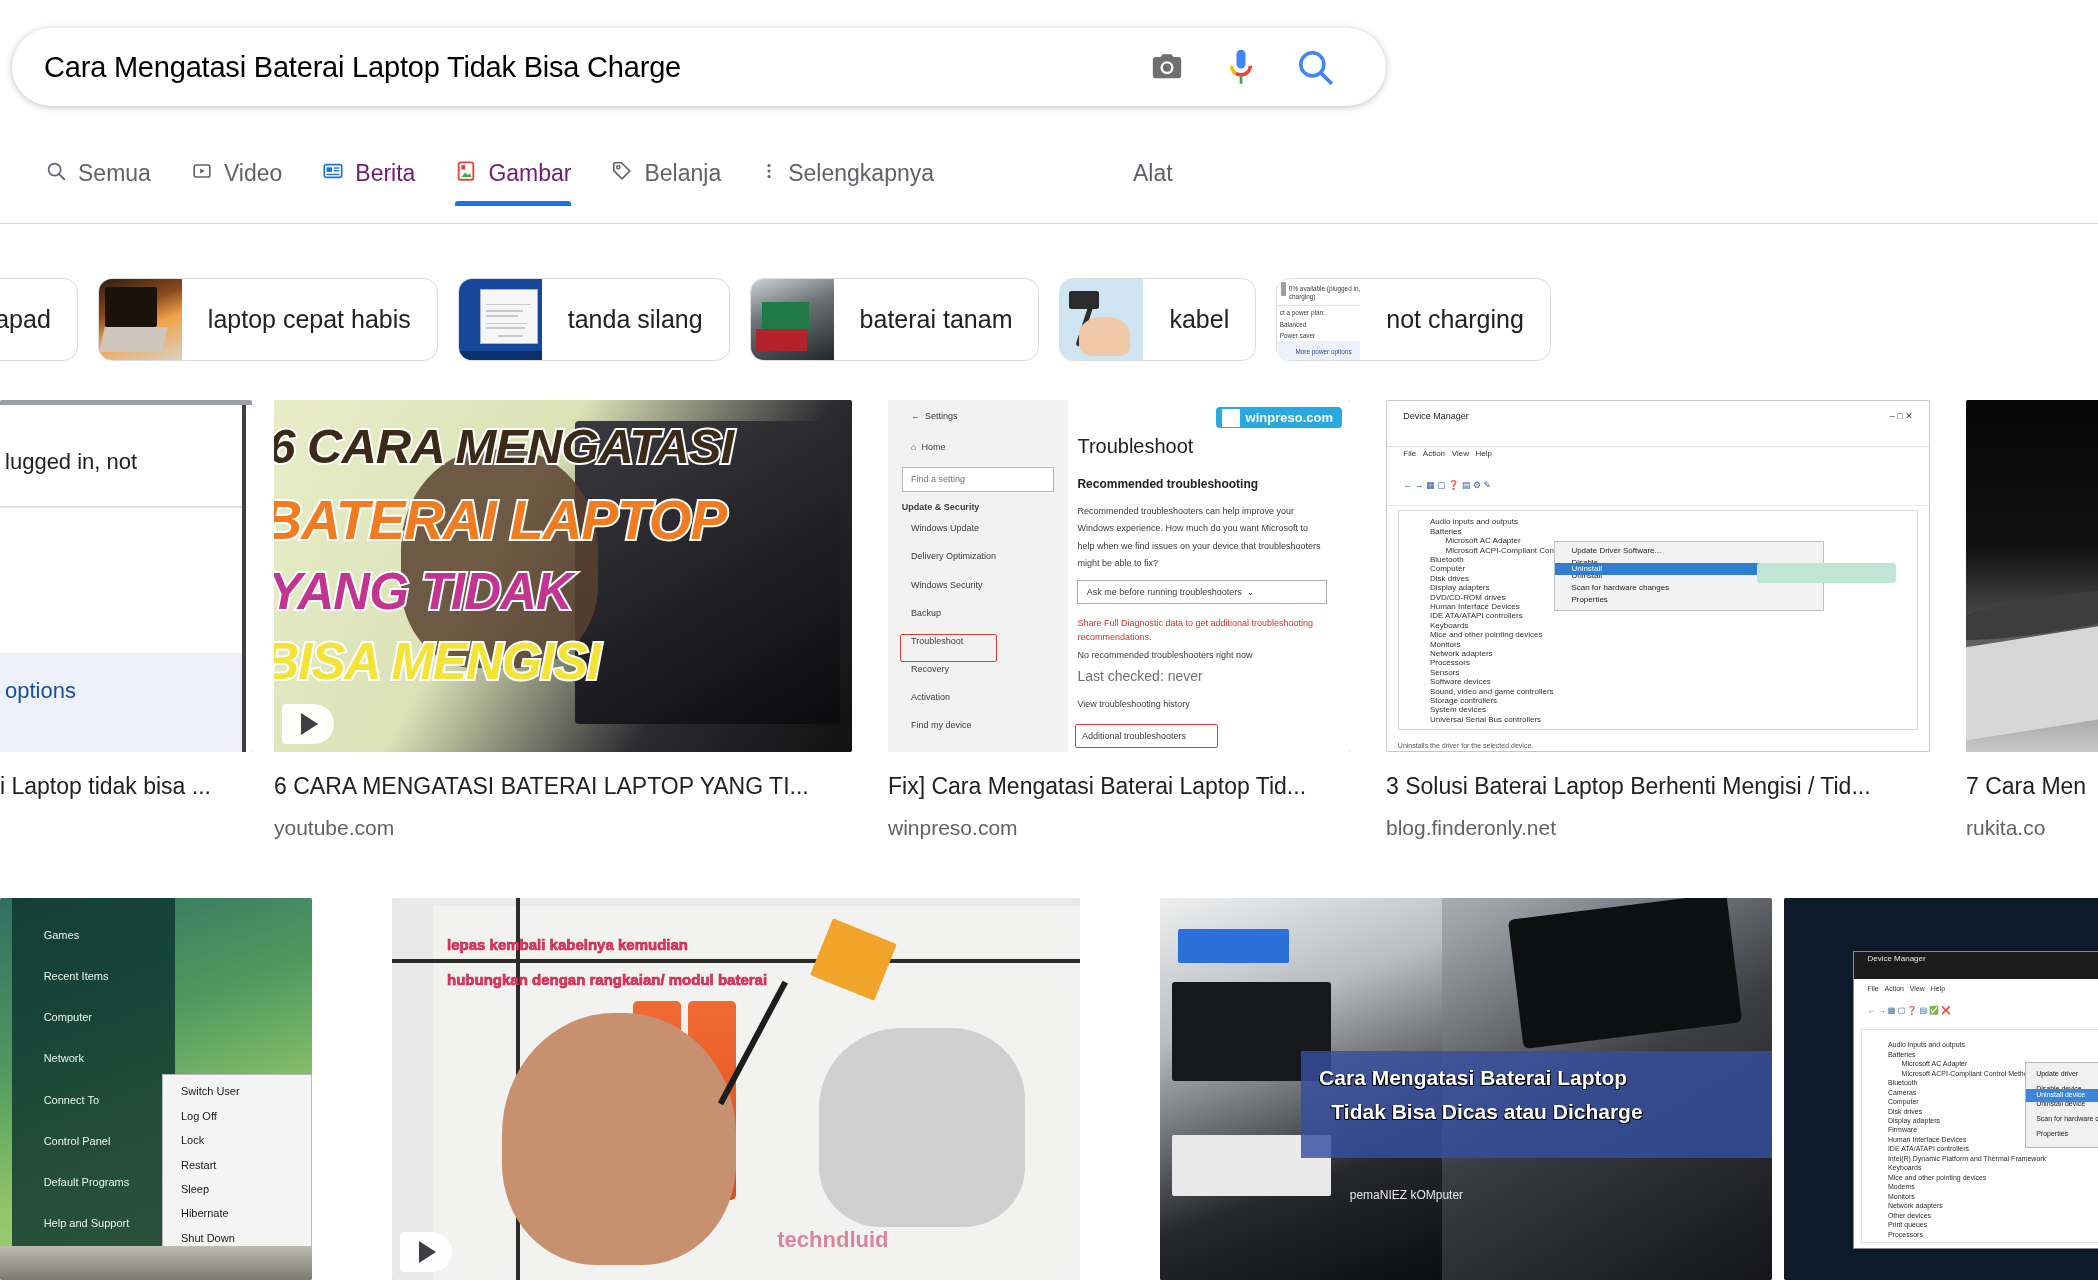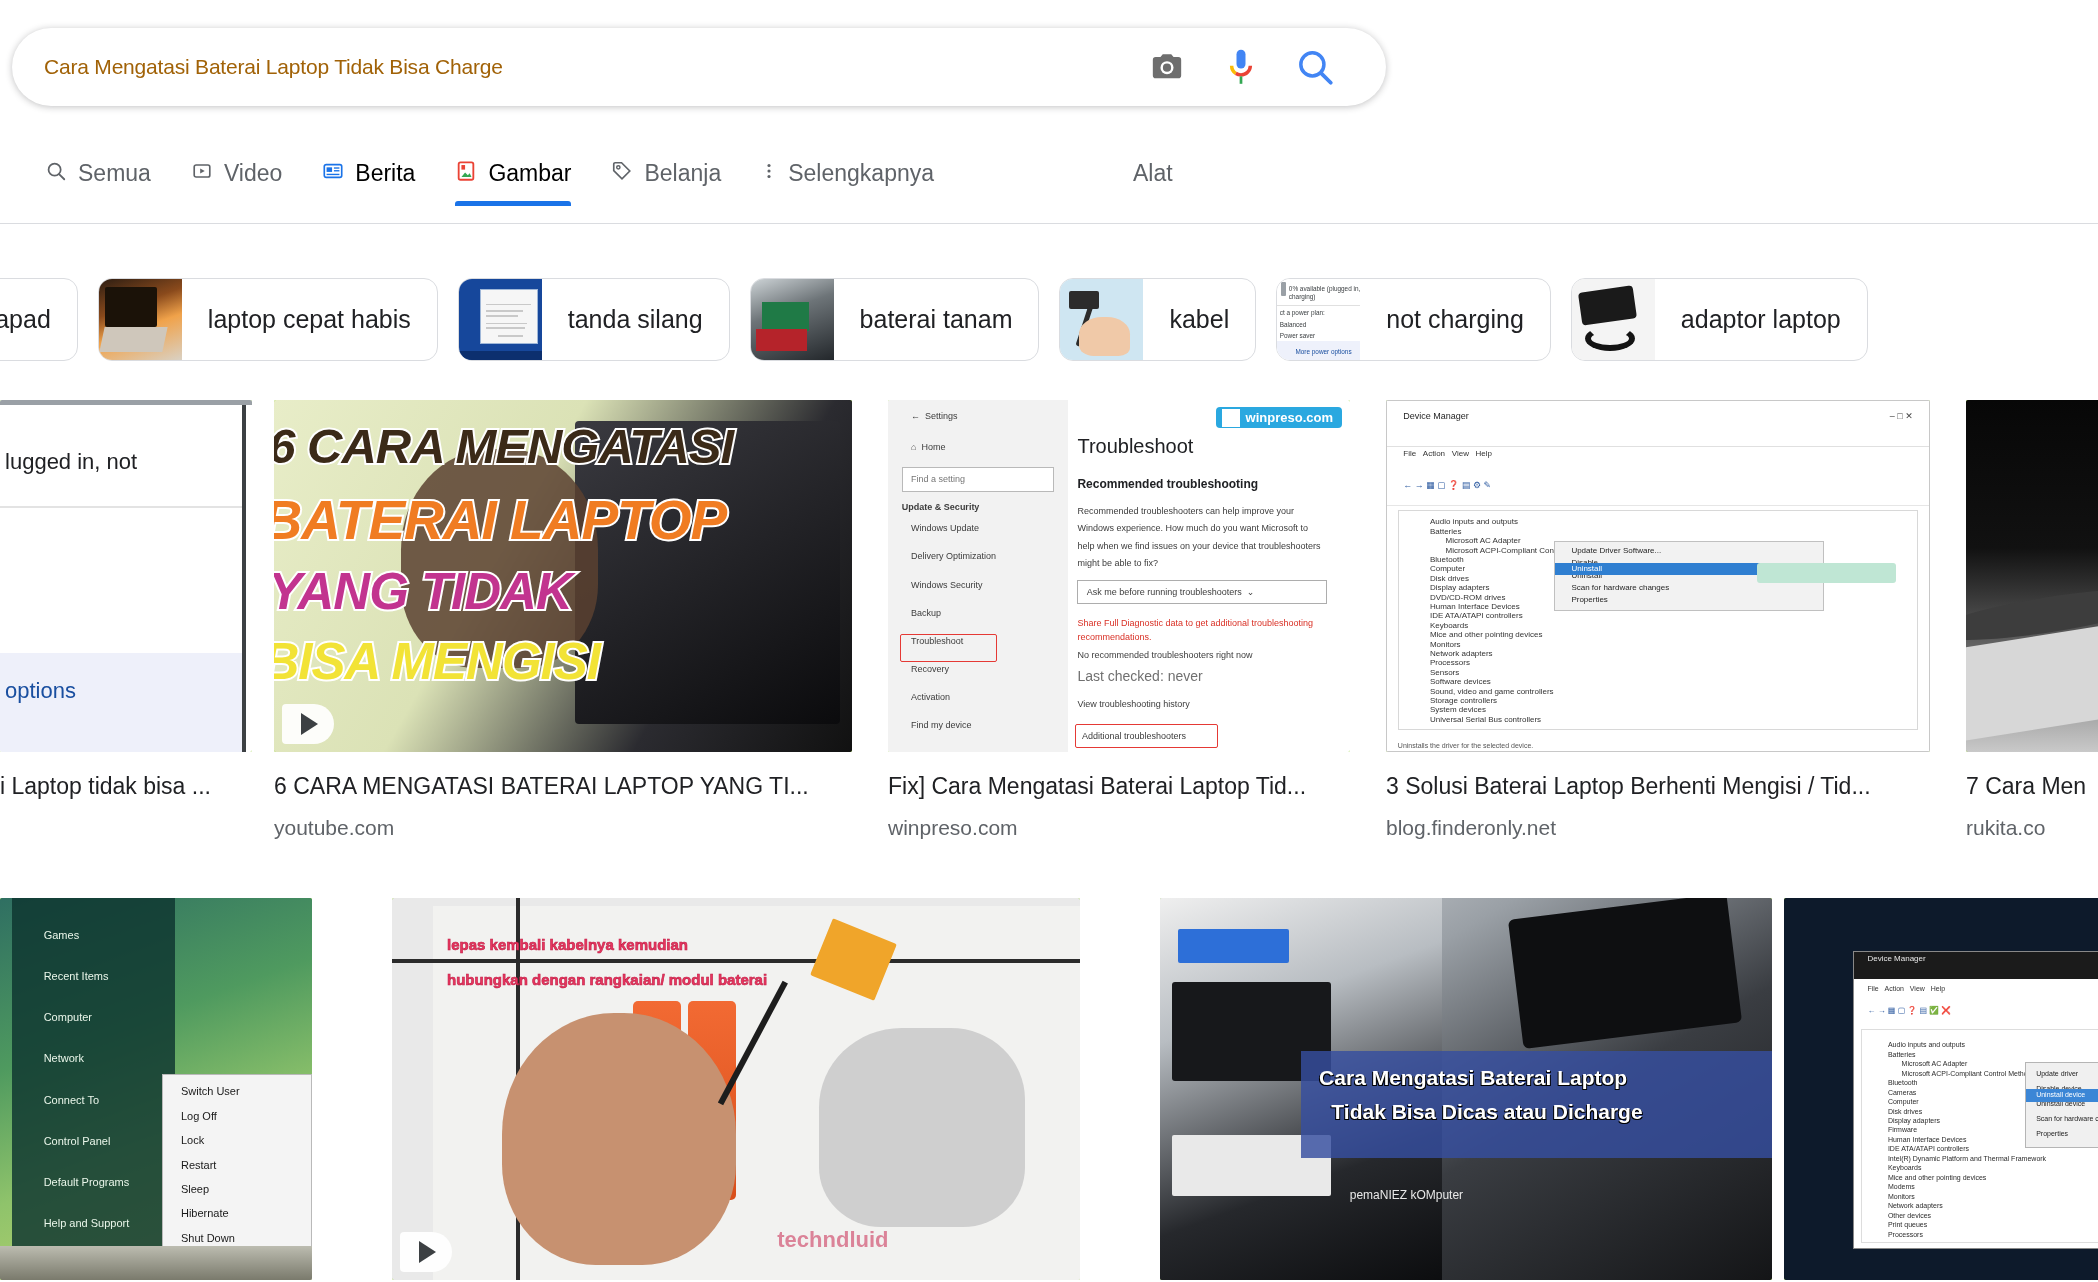--- a/index.html
+++ b/index.html
@@ -16,23 +16,23 @@
     position: absolute; left: 12px; top: 28px;
     width: 1374px; height: 78px;
     background: #fff;
     border-radius: 42px;
     box-shadow: 0 1px 7px rgba(32,33,36,.28);
     display: flex; align-items: center;
   }
   .search-input {
     flex: 1;
     border: 0; outline: 0;
-    font-size: 21px;
+    font-size: 29px;
     font-family: "Liberation Sans", sans-serif;
-    color: #a16207;
+    color: #000000;
     background: transparent;
     padding: 0 0 0 32px;
     letter-spacing: -.2px;
   }
   .search-actions { display: flex; align-items: center; gap: 0; padding-right: 34px; }
   .sb-icon { width: 74px; height: 56px; display: flex; align-items: center; justify-content: center; cursor: pointer; }
 
   
   .tabs-row {
     position: absolute; left: 0; top: 142px;
@@ -44,21 +44,21 @@
     display: flex; align-items: center; gap: 11px;
     height: 63px;
     padding: 0 20px;
     font-size: 23px;
     color: #5f6368;
     cursor: pointer;
     position: relative;
     white-space: nowrap;
   }
   .tab:first-child { margin-left: 25px; }
-  .tab.blue { color: #000000; }
+  .tab.blue { color: #701a75; }
   .tab.active::after {
     content: ""; position: absolute;
     left: 20px; right: 20px; bottom: -1px;
     height: 5px; background: #1a73e8;
     border-radius: 3px 3px 0 0;
   }
   .tools-btn {
     margin-left: 165px;
     height: 63px; display: flex; align-items: center;
     font-size: 23px; color: #5f6368; cursor: pointer; padding: 0 14px;
@@ -380,29 +380,20 @@
           <div style="position:absolute;left:4%;top:6%;width:7%;height:16%;background:#9aa0a6;border-radius:1px"></div>
           <div style="position:absolute;left:0;right:0;top:33%;height:1px;background:#e0e0e0"></div>
           <div class="t" style="left:3%;top:38%">ct a power plan:</div>
           <div class="t" style="left:3%;top:52%">Balanced</div>
           <div class="t" style="left:3%;top:66%">Power saver</div>
           <div class="bar"></div>
           <div class="blue" style="left:22%;bottom:7%">More power options</div>
         </div>
       </div>
       <div class="chip-label">not charging</div>
-    </div>
-    <div class="chip">
-      <div class="chip-thumb">
-        <div class="art art-adaptor">
-          <div class="brick"></div>
-          <div class="cord"></div>
-        </div>
-      </div>
-      <div class="chip-label">adaptor laptop</div>
     </div>
   </div>
 
 <div class="grid">
   <div class="grid-row" id="row1" style="height: 472px;">
       <div class="cell" style="position: absolute; left: 0px; top: 0px; width: 252px;">
         <div class="thumb" style="width:252px;height:352px">
           <div class="art art-power">
             <div style="position:absolute;left:0;right:0;top:0;height:5px;background:#9aa0a6"></div>
             <div style="position:absolute;left:0;right:6px;top:5px;bottom:0;background:#fff;border-right:4px solid #3c4043"></div>

